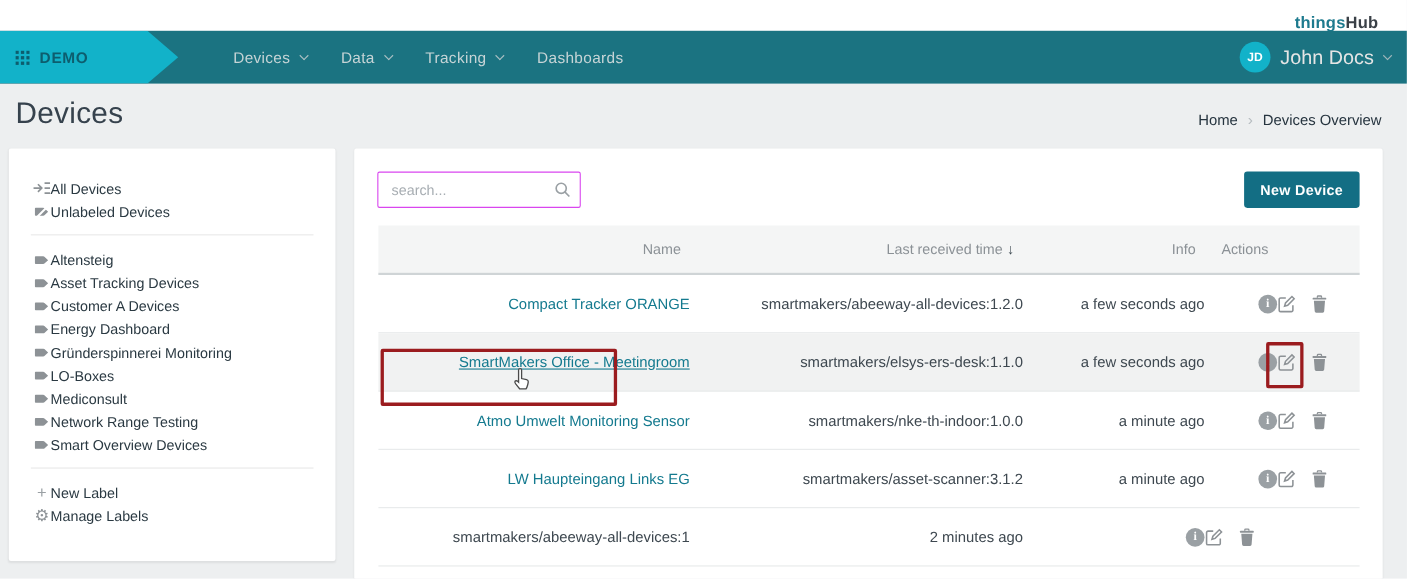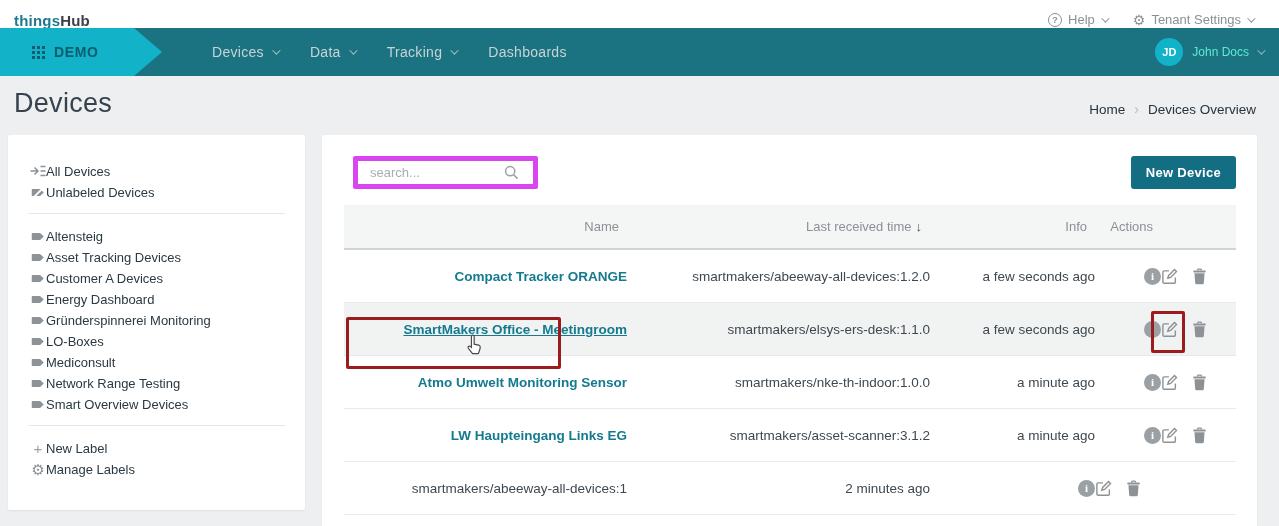--- a/index.html
+++ b/index.html
@@ -1,46 +1,46 @@
 <!DOCTYPE html>
 <html><head>
 <meta charset="utf-8">
 <style>
   * { margin:0; padding:0; box-sizing:border-box; }
   html,body { width:1279px; height:526px; overflow:hidden; }
   body { font-family:"Liberation Sans", sans-serif; background:#edeff0; position:relative; }
 
   
   .topbar { position:absolute; left:0; top:0; width:1279px; height:28px; background:#ffffff;
-            display:flex; align-items:flex-start; justify-content:space-between; padding:12px 26px 0 14px; }
+            display:flex; align-items:flex-end; justify-content:space-between; padding:12px 26px 0 14px;flex-direction:column; }
   .logo { font-size:15px; font-weight:bold; letter-spacing:.2px; }
   .logo .t1 { color:#1d7a8e; }
   .logo .t2 { color:#3a4047; }
   .topbar-right { display:flex; align-items:center; gap:26px; color:#8a9095; font-size:13px; }
   .top-item { display:flex; align-items:center; gap:6px; cursor:pointer; }
   .q-circle { width:14px; height:14px; border:1.3px solid #8a9095; border-radius:50%;
               display:inline-flex; align-items:center; justify-content:center; font-size:9px; font-weight:bold; }
   .gear-glyph { font-size:14px; line-height:1; }
   .chev { width:6px; height:6px; border-right:1.6px solid currentColor; border-bottom:1.6px solid currentColor;
           display:inline-block; transform:rotate(45deg) translateY(-2px); }
 
   
   .navbar { position:absolute; left:0; top:28px; width:1279px; height:48px; background:#1b7381; }
   .tenant-tab { position:absolute; left:0; top:0; height:48px; width:162px; background:#12b2c9;
                 clip-path:polygon(0 0, calc(100% - 28px) 0, 100% 50%, calc(100% - 28px) 100%, 0 100%);
-                display:flex; align-items:center; gap:9px; padding-left:32px;
+                display:flex; align-items:center; gap:9px; padding-left:14px;
                 color:#0d5d6e; font-weight:bold; font-size:14px; letter-spacing:.6px; }
   .nav-menus { position:absolute; left:196px; top:0; height:48px; display:flex; align-items:center; }
   .nav-item { color:#c6d4d6; font-size:14px; letter-spacing:.3px; padding:0 16px; height:48px;
               display:flex; align-items:center; gap:8px; cursor:pointer; }
   .nav-item .chev { border-color:#a9bfc3; }
   .nav-user { position:absolute; right:16px; top:0; height:48px; display:flex; align-items:center; gap:9px; cursor:pointer; }
   .avatar { width:28px; height:28px; border-radius:50%; background:#12b2c9; color:#ffffff;
             display:flex; align-items:center; justify-content:center; font-size:11px; font-weight:bold; }
-  .user-name { color:#5eead4; font-size:12px; display:flex; align-items:center; gap:8px; }
+  .user-name { color:#e5e5e5; font-size:18px; display:flex; align-items:center; gap:8px; }
   .user-name .chev { border-color:#9fb6ba; }
 
   
   .page-title { position:absolute; left:14px; top:88px; font-size:27px; color:#36424d; letter-spacing:.3px; }
   .breadcrumb { position:absolute; right:23px; top:101px; font-size:13.5px; color:#26343f; display:flex; align-items:center; }
   .crumb-sep { color:#b6bcc0; margin:0 9px; font-size:14px; }
 
   
   .card { position:absolute; background:#ffffff; border-radius:2px; box-shadow:0 1px 2px rgba(0,0,0,.07); }
   .sidebar { left:8px; top:135px; width:297px; height:375px; padding:26px 20px 0 22px; }
@@ -49,37 +49,37 @@
   
   .side-item { display:flex; align-items:center; height:20px; margin-bottom:1px;
                font-size:13px; color:#2a3942; cursor:pointer; }
   .side-icon { width:16px; display:inline-flex; justify-content:center; color:#8d9296; flex:0 0 16px; }
   .divider { border-top:1px solid #e8e8e8; margin:11px 0 12px -2px; }
   .plus-glyph { font-size:15px; color:#9aa0a4; line-height:1; }
   .gear-side { font-size:15px; color:#8d9296; line-height:1; }
 
   
   .search-wrap { position:absolute; left:21px; top:21px; width:185px; height:33px; }
-  .search-input { width:100%; height:100%; border:5px solid #d946ef; border-radius:2px; padding:0 30px 0 12px;
-                  font-size:13px; color:#be185d; font-family:inherit; outline:none;margin-left:10px; }
+  .search-input { width:100%; height:100%; border:1px solid #d946ef; border-radius:2px; padding:0 30px 0 12px;
+                  font-size:13px; color:#be185d; font-family:inherit; outline:none; }
   .search-input::placeholder { color:#a7adb2; }
   .search-icon { position:absolute; right:9px; top:9px; }
   .btn-new { position:absolute; right:21px; top:21px; height:33px; padding:0 15px; background:#136e84;
              color:#ffffff; font-size:13px; font-weight:bold; border:none; border-radius:3px;
              letter-spacing:.3px; cursor:pointer; font-family:inherit; }
 
   
   .table { position:absolute; left:22px; top:70px; width:892px; }
   .tr { display:grid; grid-template-columns:283px 303px 165px 66px 1fr; align-items:center;text-align:right; }
   .thead { height:45px; background:#f4f5f5; color:#8b9196; font-size:13px; border-bottom:2px solid #cfd4d6; }
   .th { padding-right:8px; }
   .sort-arrow { color:#3f4a52; font-weight:bold; margin-left:4px; }
   .row { height:53px; border-bottom:1px solid #e7e9ea; font-size:13.5px; color:#3e4850; }
   .row.hl { background:#f1f2f2; }
-  .dev-link { color:#147a8f; font-weight:bold; text-decoration:none; cursor:pointer; }
+  .dev-link { color:#147a8f; font-weight:normal; text-decoration:none; cursor:pointer; }
   .dev-link.underlined { text-decoration:underline; }
   .info-dot { width:17px; height:17px; border-radius:50%; background:#9aa0a4; color:#fff;
               display:inline-flex; align-items:center; justify-content:center;
               font-size:11px; font-weight:bold; font-family:"Liberation Serif", serif; margin-left:4px; cursor:pointer; }
   .actions { display:flex; align-items:center; gap:14px; }
   .icon-btn { cursor:pointer; display:inline-flex; }
 
   
   .anno { position:absolute; border:3px solid #9b1c1f; border-radius:2px; pointer-events:none; }
   .anno-name { left:24px; top:182px; width:215px; height:52px; }

